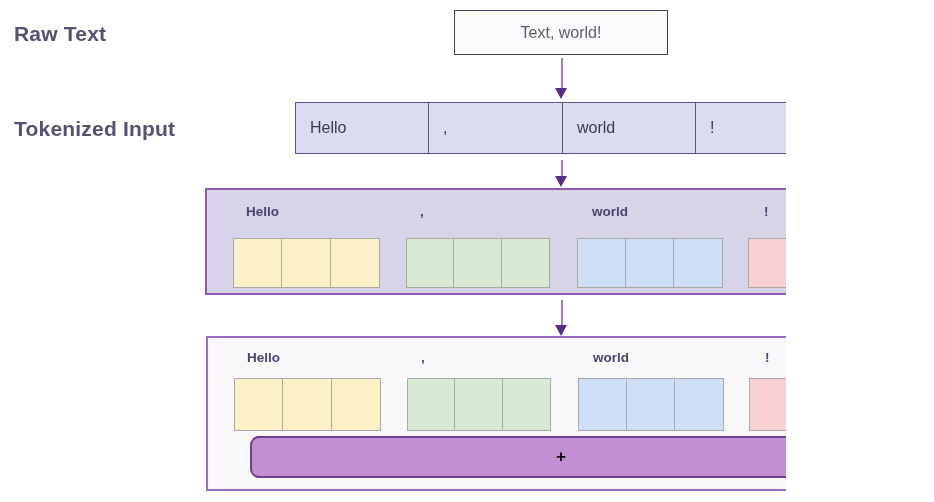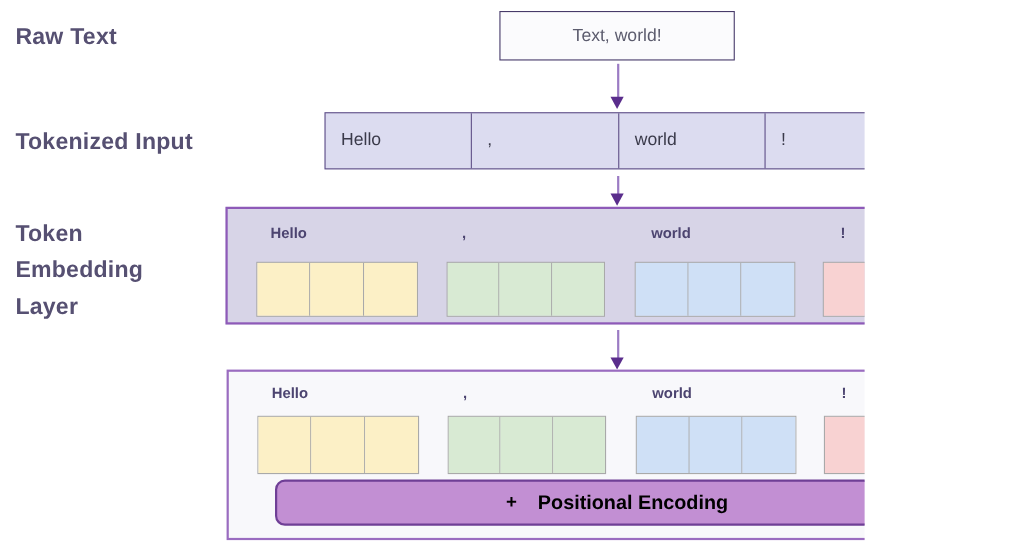--- a/index.html
+++ b/index.html
@@ -171,23 +171,20 @@
 </style>
 </head>
 <body>
 
 <div id="stage">
 
   <div class="row-label" id="label-raw-text">Raw Text</div>
 
   <div class="row-label" id="label-tokenized">Tokenized Input</div>
 
-  <div class="row-label" id="label-embed-layer">Token
-Embedding
-Layer</div>
 
 
   <div id="raw-text-box">
     <span>Text, world!</span>
   </div>
 
   <div class="arrow" id="arrow-1">
     <div class="shaft"></div>
     <div class="head"></div>
   </div>
@@ -266,16 +263,15 @@
       <div class="embed-caption" style="left: 557px; top: 12px;">!</div>
       <div class="vec-group" style="left: 541px; top: 40px; width: 144px; height: 53px;">
         <div class="vec-cell" style="width: 33.3333%; background: rgb(248, 210, 210);"></div>
         <div class="vec-cell" style="width: 33.3333%; background: rgb(248, 210, 210);"></div>
         <div class="vec-cell" style="width: 33.3333%; background: rgb(248, 210, 210);"></div>
       </div>
     </div>
 
   <div id="positional-encoding-bar">
     <span id="pe-plus">+</span>
-    <span>Positional Encoding</span>
   </div>
 
 </div>
 
 </body></html>

